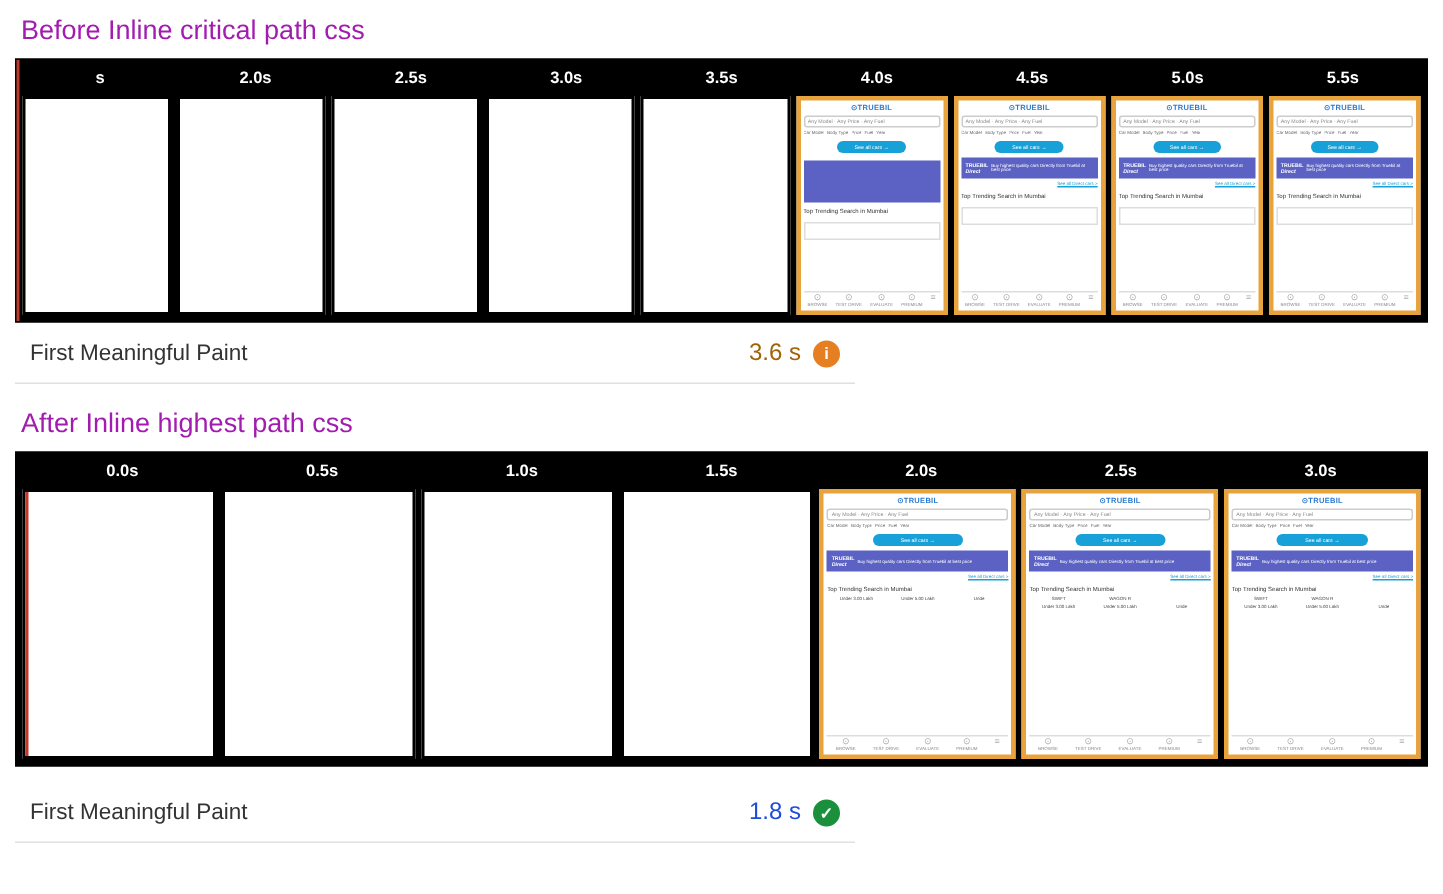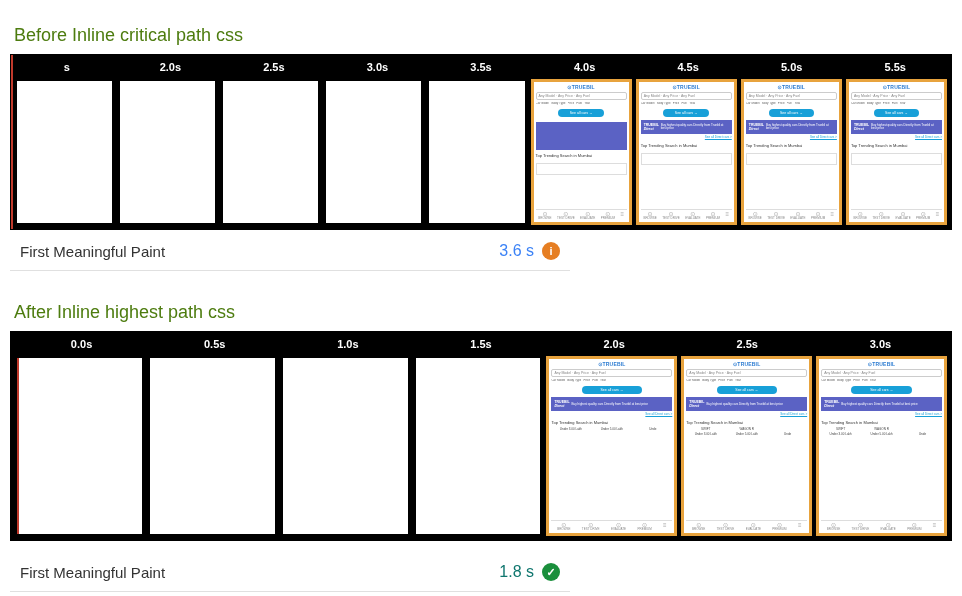--- a/index.html
+++ b/index.html
@@ -1,17 +1,17 @@
 <!DOCTYPE html>
 <html><head>
 <meta charset="utf-8">
 <style>
   * { box-sizing: border-box; margin: 0; padding: 0; }
   body { font-family: -apple-system, BlinkMacSystemFont, "Segoe UI", Arial, sans-serif; background: #fff; padding: 4px 10px; color: #222; }
-  .section-title { font-size: 18px; font-weight: 400; color: #4d7c0f; margin: 21px 0 8px 4px; }
+  .section-title { font-size: 18px; font-weight: 400; color: #a21caf; margin: 6px 0 8px 4px; }
   .filmstrip { background: #000; color: #fff; position: relative; padding: 6px 4px 4px 4px; border: 1px solid #000; }
   .timestamps { display: flex; }
   .ts { flex: 1; text-align: center; font-size: 11px; color: #fff; font-weight: 600; padding-bottom: 4px; }
   .frames { display: flex; gap: 4px; margin-top: 2px; }
   .frame { flex: 1; height: 146px; background: #fff; border: 2px solid #000; position: relative; overflow: hidden; }
   .frame.highlight { border: 3px solid #e8a33d; }
   .frame.tall { height: 180px; }
   .red-left { position: absolute; left: 0; top: 0; bottom: 0; width: 2px; background: #c0392b; }
   .mini-app { font-size: 4px; color: #444; line-height: 1.2; padding: 2px; display: flex; flex-direction: column; gap: 2px; height: 100%; }
   .mini-logo { text-align: center; color: #2b7bd1; font-weight: bold; font-size: 5px; letter-spacing: 0.2px; }
@@ -24,25 +24,25 @@
   .mini-banner-text { flex: 1; font-size: 3px; line-height: 1.1; }
   .mini-link { color: #18a0d8; text-align: right; font-size: 3px; text-decoration: underline; }
   .mini-heading { font-size: 4px; color: #333; margin-top: 2px; }
   .mini-trend { display: flex; gap: 2px; font-size: 3px; color: #444; }
   .mini-trend > div { flex: 1; text-align: center; }
   .mini-icons { display: flex; justify-content: space-around; font-size: 3px; color: #888; margin-top: auto; border-top: 1px solid #ddd; padding-top: 1px; }
   .mini-icons > div { text-align: center; line-height: 1; }
   .mini-icons .glyph { font-size: 6px; color: #aaa; }
   .mini-empty-bar { height: 12px; border: 1px solid #ddd; margin-top: 2px; }
   .mini-blank-banner { background: #5b62c4; height: 28px; margin-top: 2px; }
-  .metric-row { display: flex; align-items: center; padding: 12px 10px 10px 10px; border-bottom: 1px solid #e0e0e0; width: 560px; }
+  .metric-row { display: flex; padding: 12px 10px 10px 10px; border-bottom: 1px solid #e0e0e0; width: 560px; }
   .metric-label { flex: 1; font-size: 15px; color: #333; }
   .metric-value { font-size: 16px; font-weight: 500; margin-right: 8px; }
-  .metric-value.orange { color: #3b82f6; }
-  .metric-value.green { color: #0f766e; }
+  .metric-value.orange { color: #a16207; }
+  .metric-value.green { color: #1d4ed8; }
   .status-icon { width: 18px; height: 18px; border-radius: 50%; display: inline-flex; align-items: center; justify-content: center; color: #fff; font-size: 11px; font-weight: bold; }
   .status-icon.info { background: #e67e22; }
   .status-icon.check { background: #1a8f3c; }
   .gap { height: 10px; }
 </style>
 </head>
 <body>
 
 <div class="section-title">Before Inline critical path css</div>
 

